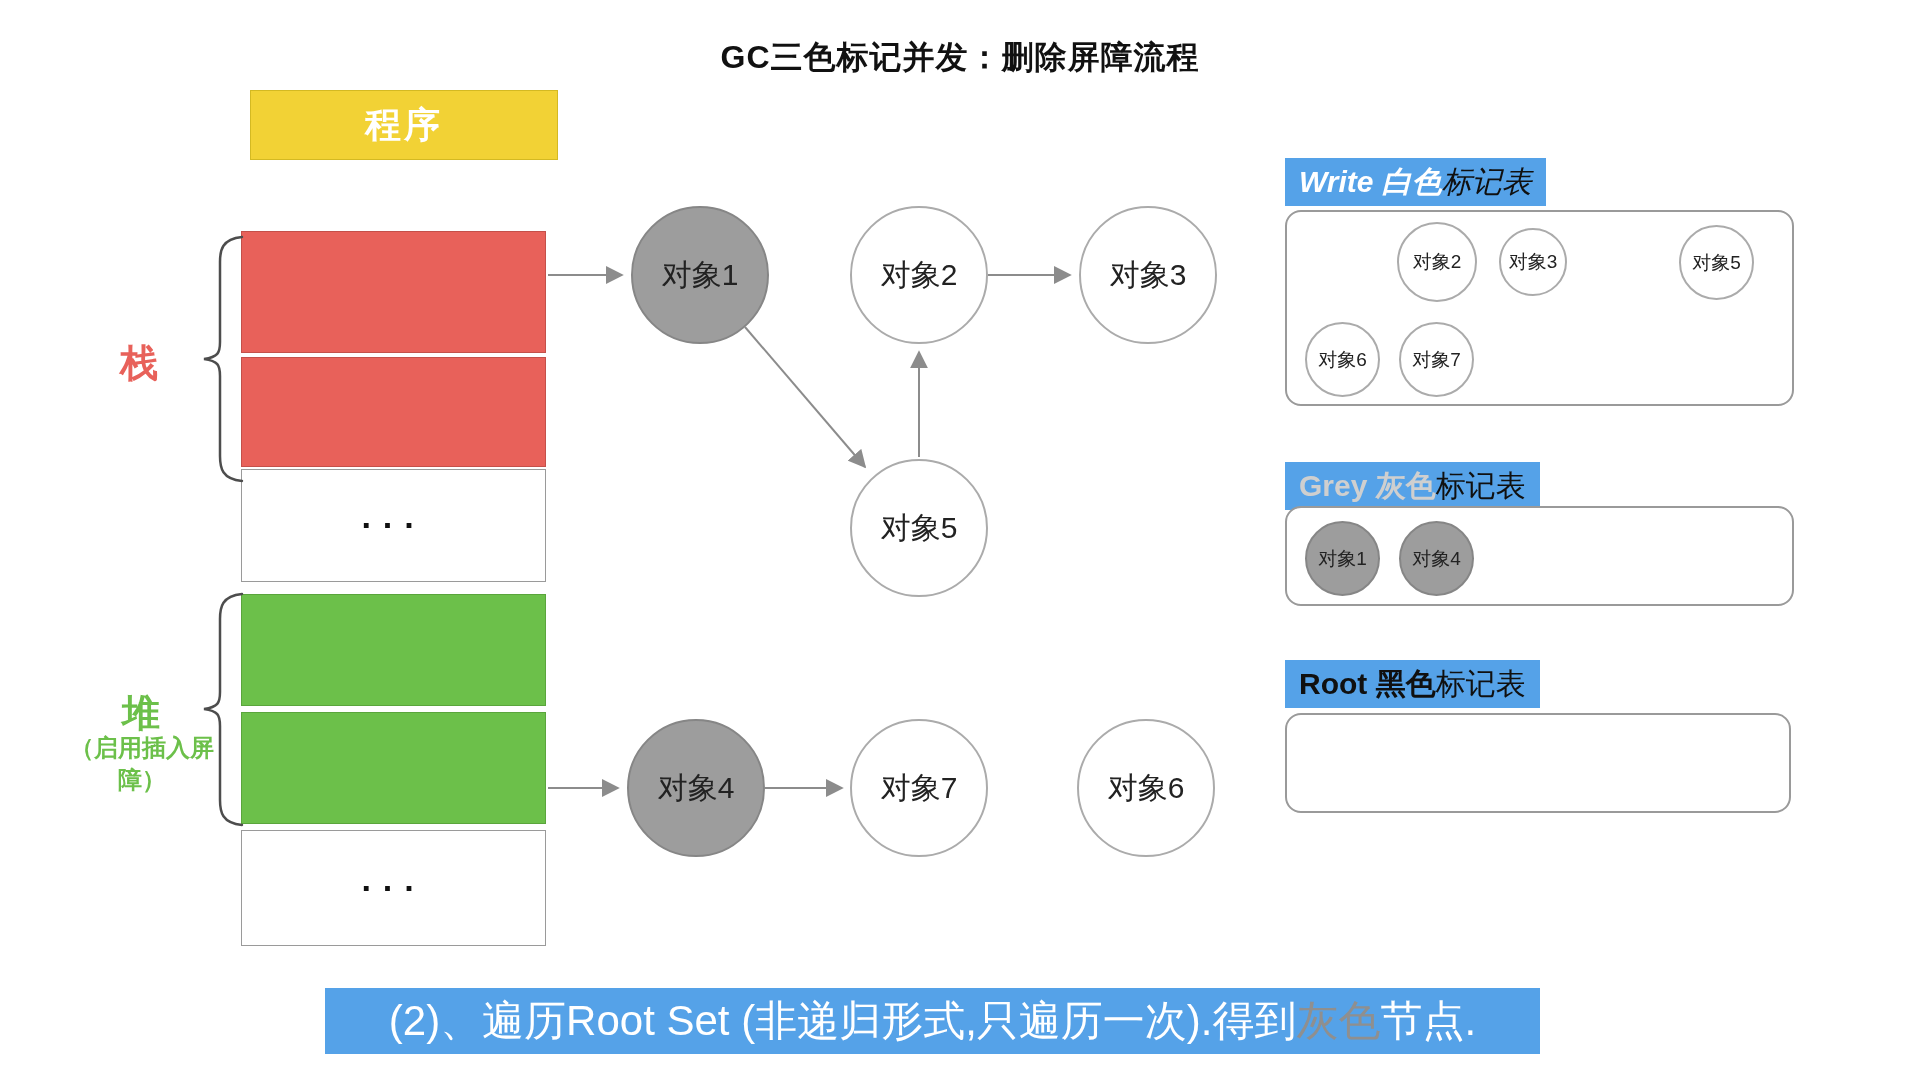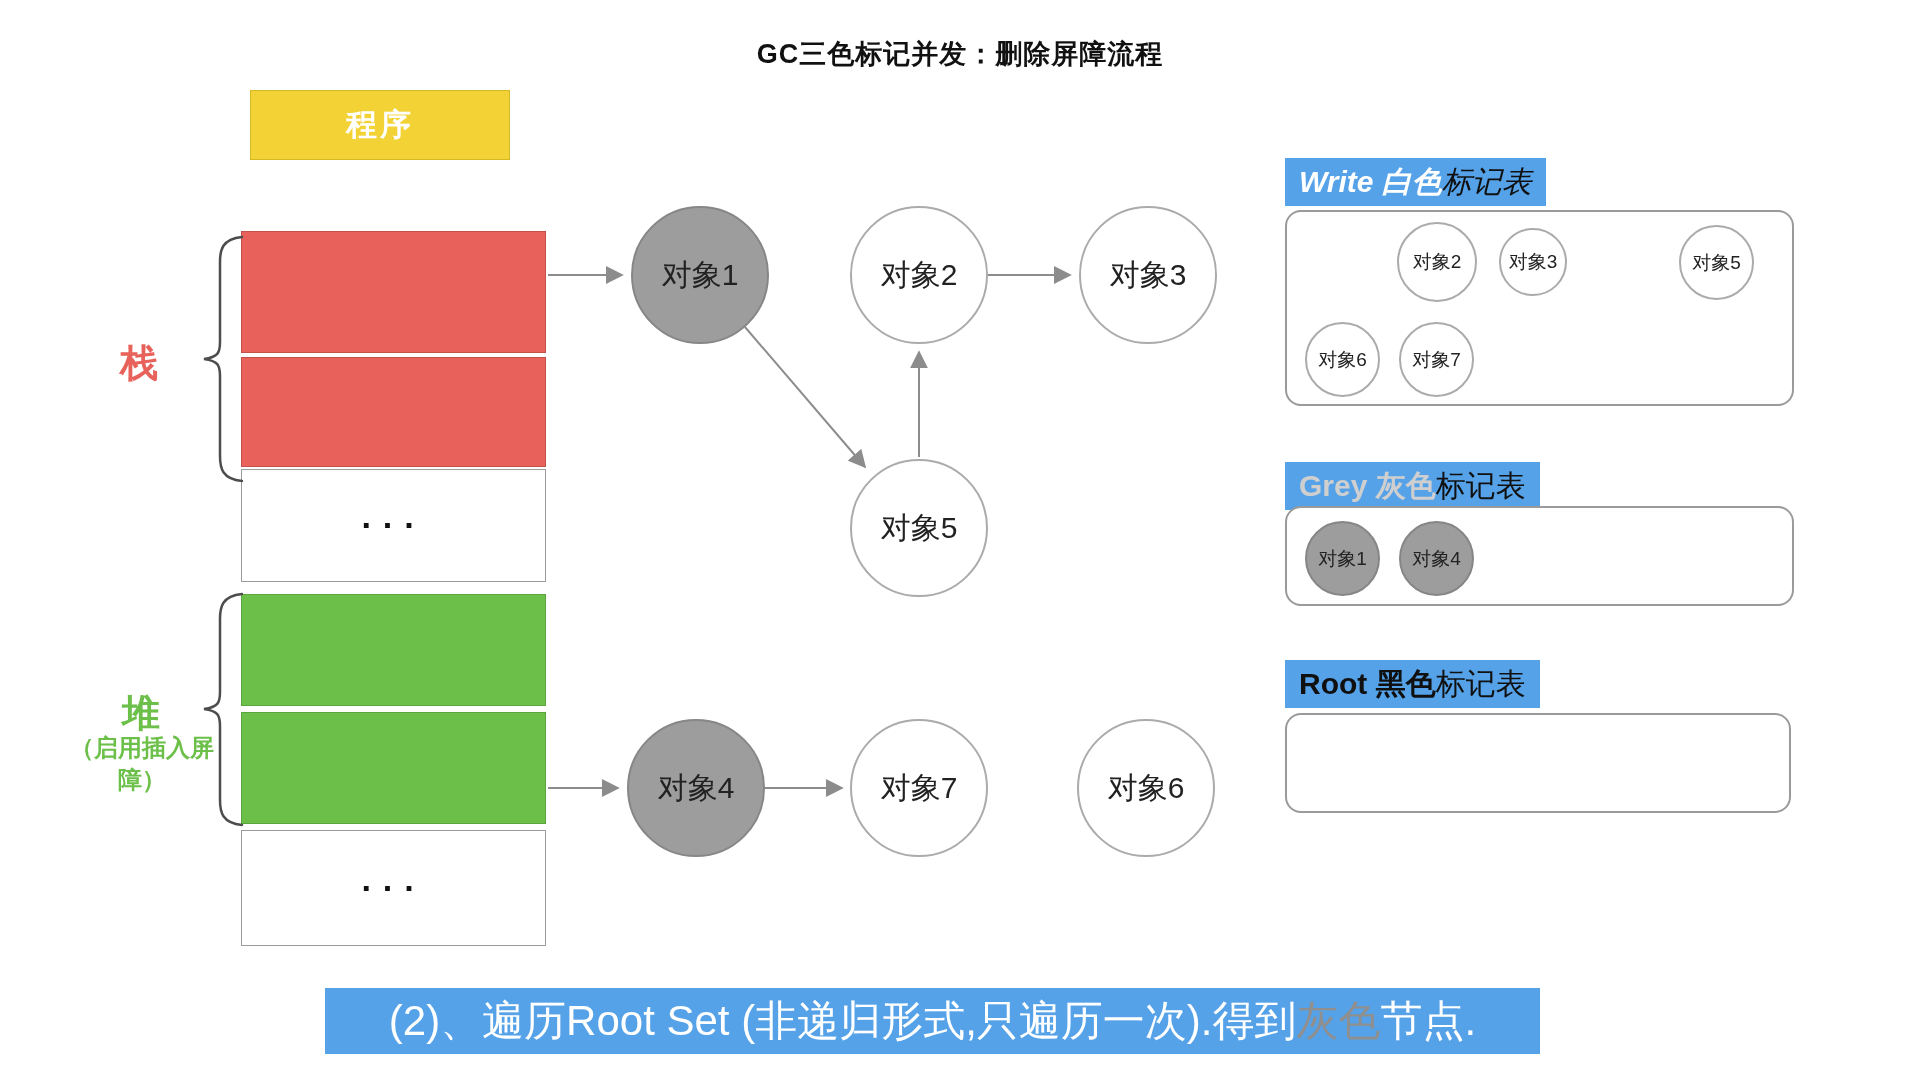--- a/index.html
+++ b/index.html
@@ -4,25 +4,25 @@
 <style>
   :root{
     --blue:#55A2E8; --yellow:#F2D235; --red:#E8615A; --green:#6CC04A;
     --gray-node:#9D9D9D; --gray-text:#9A9A9A;
   }
   *{margin:0;padding:0;box-sizing:border-box;}
   body{background:#fff;font-family:"Liberation Sans","DejaVu Sans",sans-serif;}
   #canvas{position:relative;width:1920px;height:1080px;background:#fff;overflow:hidden;}
 
   #title{position:absolute;top:36px;left:25px;width:1870px;text-align:center;
-         font-size:27px;font-weight:bold;color:#111;letter-spacing:1px;}
+         font-size:32px;font-weight:bold;color:#111;letter-spacing:1px;}
 
   .membar{position:absolute;left:241px;width:305px;display:flex;align-items:center;justify-content:center;}
-  .bar-program{left:250px;width:260px;top:90px;height:70px;background:var(--yellow);
-               border:1px solid #d4b922;color:#fff;font-size:31px;font-weight:bold;letter-spacing:3px;}
+  .bar-program{left:250px;width:308px;top:90px;height:70px;background:var(--yellow);
+               border:1px solid #d4b922;color:#fff;font-size:36px;font-weight:bold;letter-spacing:3px;}
   .bar-rootset{top:181px;height:45px;background:var(--blue);color:#fff;font-size:29px;}
   .bar-red{background:var(--red);border:1px solid #c4504a;}
   .bar-green{background:var(--green);border:1px solid #5aa53c;}
   .bar-white{background:#fff;border:1px solid #9a9a9a;color:#111;
              font-size:34px;font-weight:bold;letter-spacing:10px;}
 
   .side-label{position:absolute;font-size:38px;font-weight:bold;}
   #stack-label{left:120px;top:338px;color:var(--red);}
   #heap-label{left:122px;top:688px;color:var(--green);}
   #heap-note{position:absolute;left:52px;top:732px;width:180px;text-align:center;

